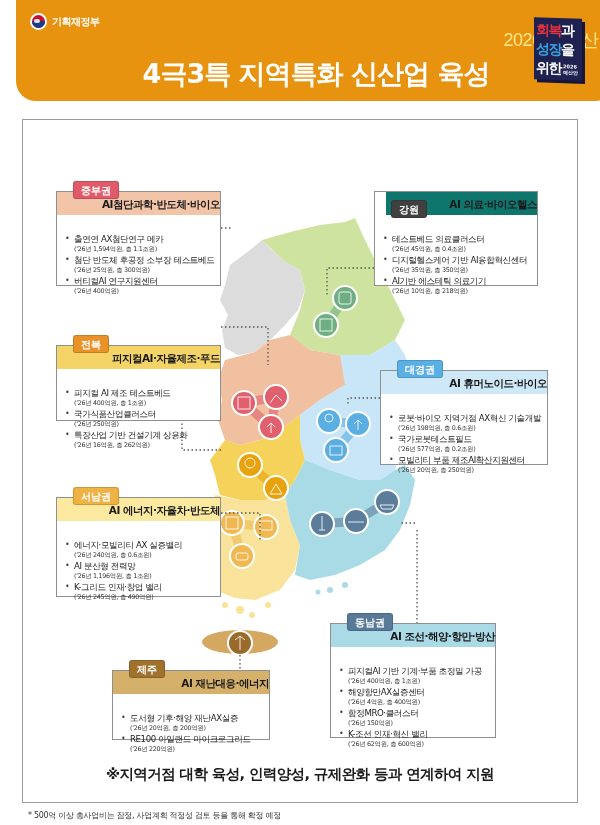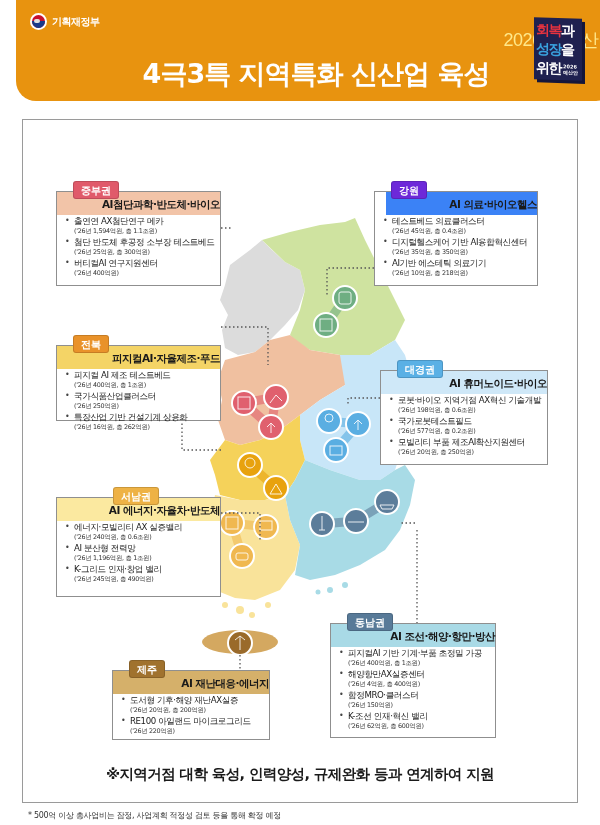--- a/index.html
+++ b/index.html
@@ -27,36 +27,36 @@
   .frame { position: absolute; left: 22px; top: 119px; width: 556px; height: 684px; border: 1.5px solid #9a9a9a; }
 
   
   .map { position: absolute; left: 0; top: 0; width: 600px; height: 825px; pointer-events: none; }
   .map svg { position: absolute; left: 0; top: 0; }
 
   
   .region { position: absolute; background: #fff; border: 1.5px solid #8f8f8f; }
   .region .tag { position: absolute; top: -11px; left: 16px; padding: 0 7px; height: 18px; line-height: 18px; color: #fff; font-size: 10px; font-weight: bold; border-radius: 3px; border: 1px solid rgba(0,0,0,0.15); }
   .region .head { height: 23px; line-height: 25px; text-align: right; font-size: 10.5px; font-weight: bold; color: #1a1a1a; letter-spacing: -0.5px; }
-  .region ul { list-style: none; padding: 1px 6px 4px 8px; }
+  .region ul { list-style: none; padding: 19px 6px 4px 8px; }
   .region li { position: relative; padding-left: 9px; margin-bottom: 2px; }
   .region li::before { content: "•"; position: absolute; left: 0; top: 0; font-size: 8px; color: #444; }
   .region .item { font-size: 8.6px; color: #1a1a1a; letter-spacing: -0.4px; line-height: 11px; white-space: nowrap; }
   .region .note { font-size: 6.4px; color: #333; letter-spacing: -0.3px; line-height: 8px; white-space: nowrap; }
 
   .r-jungbu { left: 56px; top: 191px; width: 165px; height: 95px; }
   .r-jungbu .head { background: #f2c4a8; } .r-jungbu .tag { background: #e05a6a; }
   .r-gangwon { left: 374px; top: 191px; width: 164px; height: 95px; }
-  .r-gangwon .head { background: #3b82f6; margin-left: 11px; } .r-gangwon .tag { background: #6d28d9; }
+  .r-gangwon .head { background: #0f766e; margin-left: 11px; } .r-gangwon .tag { background: #404040; margin-top: 19px; }
   .r-jeonbuk { left: 56px; top: 345px; width: 165px; height: 76px; }
   .r-jeonbuk .head { background: #f4d466; } .r-jeonbuk .tag { background: #e9922a; }
   .r-daegyeong { left: 380px; top: 370px; width: 168px; height: 95px; }
   .r-daegyeong .head { background: #cfe8f8; } .r-daegyeong .tag { background: #5ab0e5; }
   .r-seonam { left: 56px; top: 497px; width: 165px; height: 100px; }
-  .r-seonam .head { background: #fbe9a0; } .r-seonam .tag { background: #eeb245; margin-left: 40px; }
+  .r-seonam .head { background: #fbe9a0; } .r-seonam .tag { background: #eeb245; }
   .r-dongnam { left: 330px; top: 623px; width: 166px; height: 115px; }
   .r-dongnam .head { background: #a9dae6; } .r-dongnam .tag { background: #587a98; }
   .r-jeju { left: 112px; top: 670px; width: 158px; height: 70px; }
   .r-jeju .head { background: #d5b06a; } .r-jeju .tag { background: #a0722e; }
 
   .bottom-note { position: absolute; left: 0; width: 600px; top: 765px; text-align: center; font-size: 14.5px; font-weight: bold; color: #1a1a1a; letter-spacing: -0.6px; }
   .footnote { position: absolute; left: 28px; top: 810px; font-size: 8px; color: #333; letter-spacing: -0.3px; }
 </style>
 </head>
 <body>

